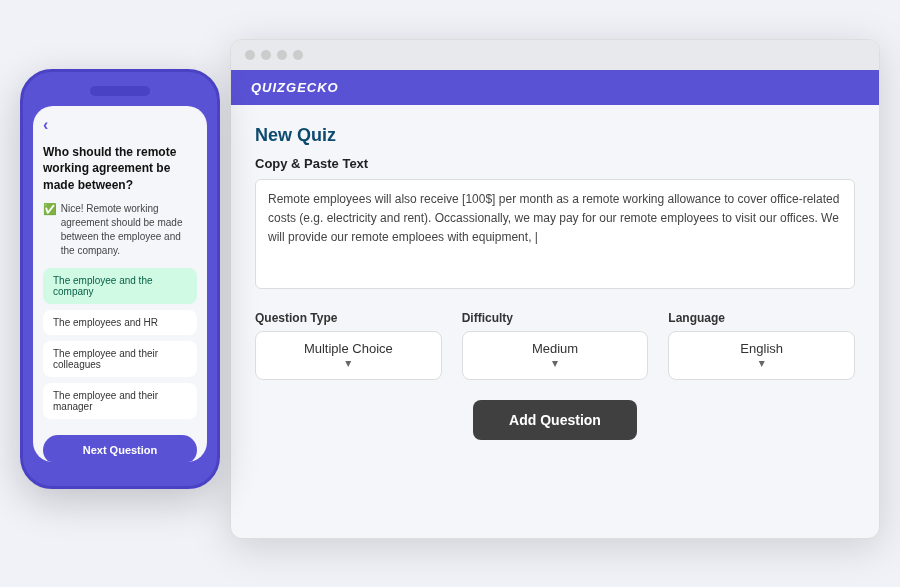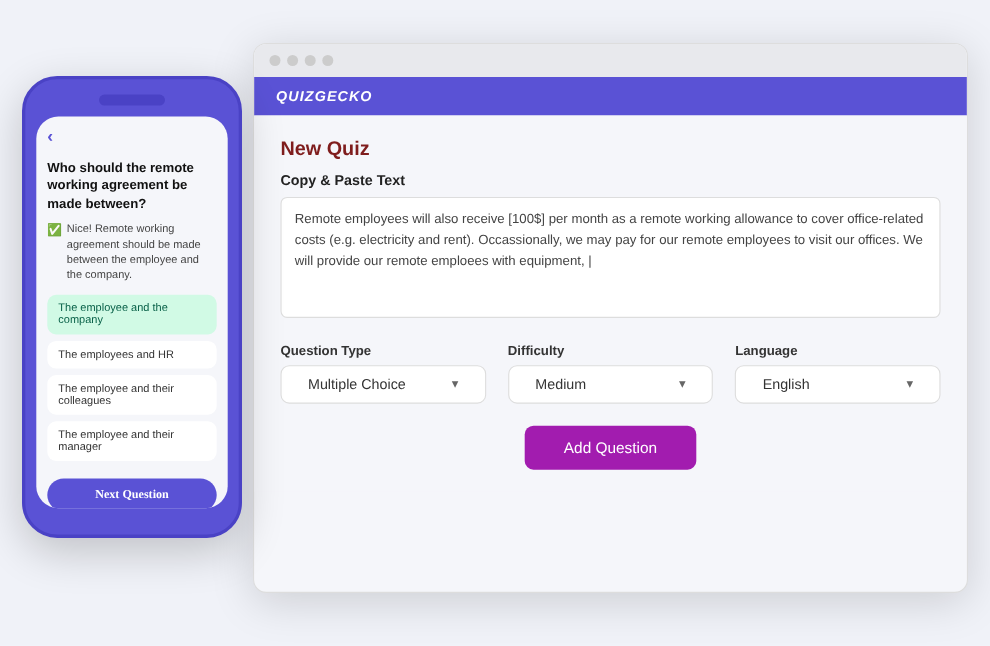--- a/index.html
+++ b/index.html
@@ -66,21 +66,21 @@
       letter-spacing: 1px;
       font-style: italic;
     }
 
     .browser-content {
       padding: 20px 24px;
       background: #f5f6fa;
     }
 
     .quiz-title {
-      color: #7f1d1d;
+      color: #0c4a6e;
       font-size: 18px;
       font-weight: 700;
       margin-bottom: 10px;
     }
 
     .section-label {
       font-size: 13px;
       font-weight: 600;
       color: #222;
       margin-bottom: 8px;
@@ -113,46 +113,47 @@
 
     .dropdown-label {
       font-size: 12px;
       font-weight: 600;
       color: #333;
       margin-bottom: 6px;
     }
 
     .dropdown-select {
       width: 100%;
-      padding: 9px 24px;
+      padding: 9px 2px;
       border: 1px solid #ddd;
       border-radius: 8px;
       background: #fff;
       font-size: 13px;
       color: #333;
       display: flex;
       align-items: center;
       justify-content: space-between;
       cursor: pointer;
+      flex-direction: column;
     }
 
     .dropdown-arrow {
       color: #666;
       font-size: 12px;
     }
 
     .add-question-btn {
       margin-top: 20px;
-      background: #a21caf;
+      background: #404040;
       color: #fff;
       border: none;
       border-radius: 8px;
       padding: 12px 36px;
       font-size: 14px;
-      font-weight: 400;
+      font-weight: 700;
       cursor: pointer;
       display: block;
       margin-left: auto;
       margin-right: auto;
     }
 
     
     .phone {
       position: absolute;
       left: 0;
@@ -240,21 +241,20 @@
       background: #5a52d5;
       color: #fff;
       border: none;
       border-radius: 20px;
       padding: 9px 20px;
       font-size: 11px;
       font-weight: 600;
       cursor: pointer;
       width: 100%;
       margin-top: 10px;
-      font-family: Liberation Serif, serif;
     }
   </style>
 </head>
 <body>
 
 <div class="scene">
 
   <div class="browser-window">
 
     <div class="browser-titlebar">

